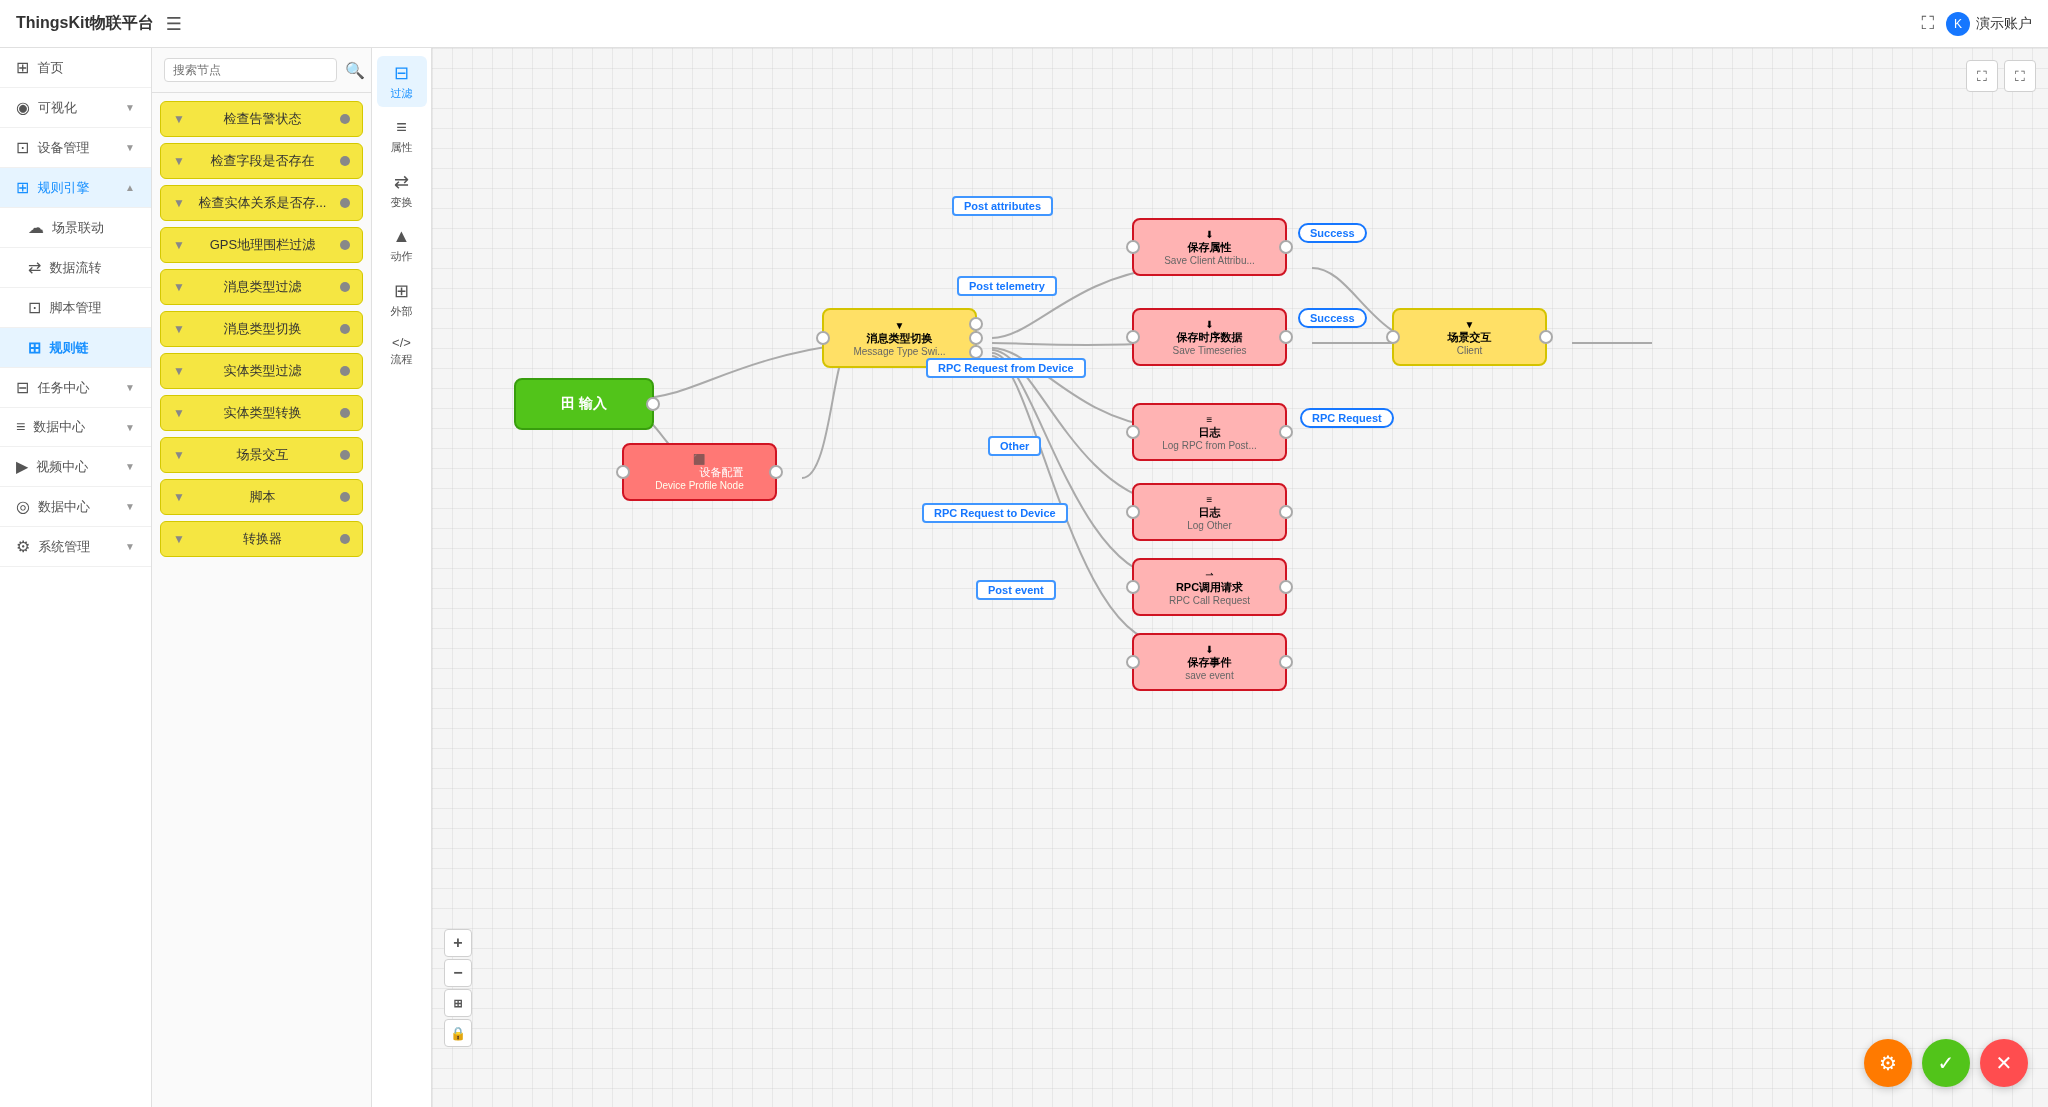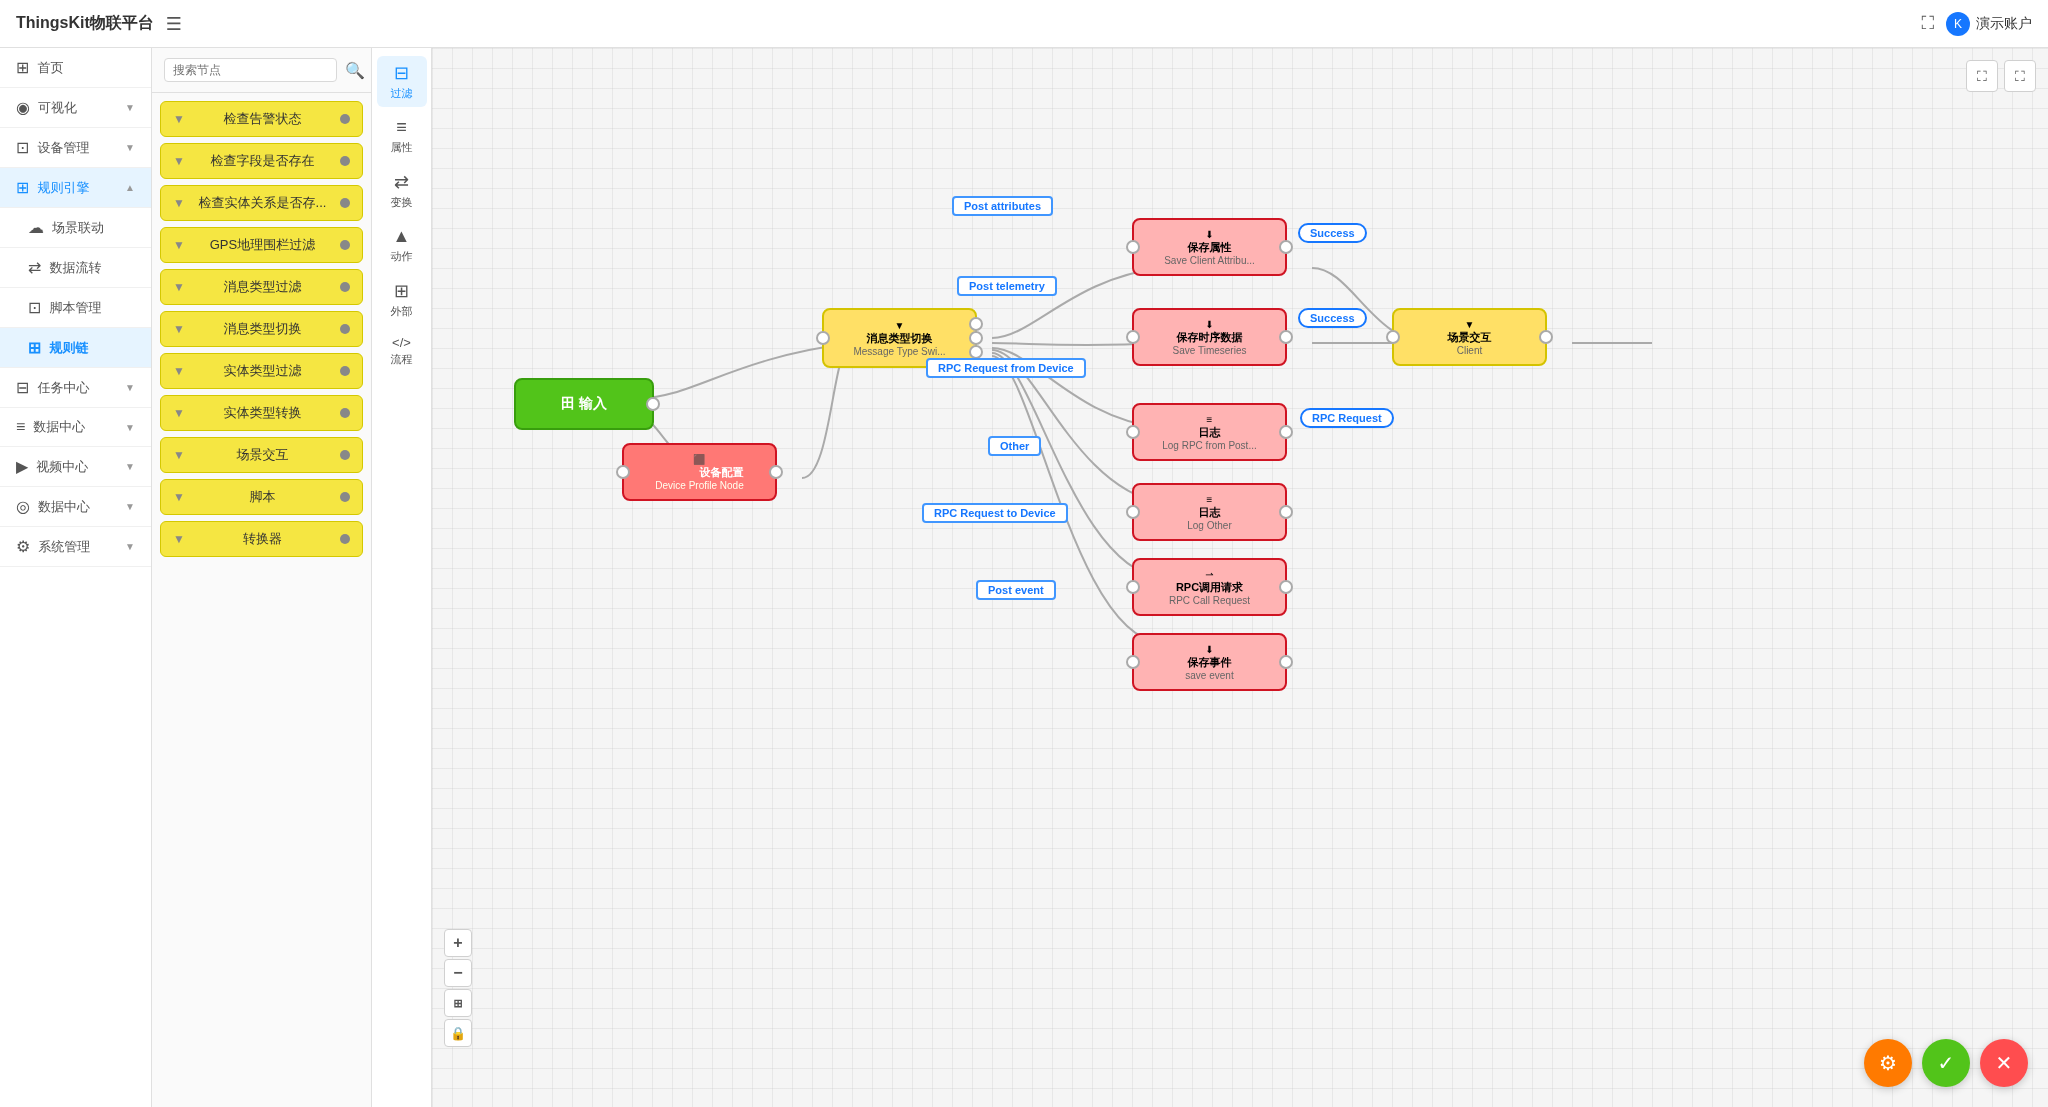--- a/index.html
+++ b/index.html
@@ -436,21 +436,21 @@
     </svg>
 
     <div style="position:absolute;left:82px;top:330px;background:#52c41a;border:2px solid #389e0d;border-radius:8px;width:140px;height:52px;display:flex;align-items:center;justify-content:center;color:#fff;font-size:14px;font-weight:bold;cursor:pointer;">
       <span>田 输入</span>
       <div style="position:absolute;right:-8px;top:50%;transform:translateY(-50%);width:14px;height:14px;background:#fff;border:2px solid #aaa;border-radius:50%;"></div>
     </div>
 
     <div style="position:absolute;left:190px;top:395px;background:#ff7875;border:2px solid #cf1322;border-radius:8px;width:155px;height:58px;display:flex;flex-direction:column;align-items:center;justify-content:center;color:#fff;font-size:11px;cursor:pointer;">
       <div style="position:absolute;left:-8px;top:50%;transform:translateY(-50%);width:14px;height:14px;background:#fff;border:2px solid #aaa;border-radius:50%;"></div>
       <span style="font-size:10px;color:#fff9;">⬛</span>
-      <span style="font-weight:bold;margin-left:44px;">设备配置</span>
+      <span style="font-weight:normal;margin-left:44px;">设备配置</span>
       <span style="font-size:10px;color:#ffe;">Device Profile Node</span>
       <div style="position:absolute;right:-8px;top:50%;transform:translateY(-50%);width:14px;height:14px;background:#fff;border:2px solid #aaa;border-radius:50%;"></div>
     </div>
 
     <div style="position:absolute;left:390px;top:260px;background:#ffe066;border:2px solid #d4c300;border-radius:8px;width:155px;height:60px;display:flex;flex-direction:column;align-items:center;justify-content:center;font-size:11px;cursor:pointer;">
       <div style="position:absolute;left:-8px;top:50%;transform:translateY(-50%);width:14px;height:14px;background:#fff;border:2px solid #aaa;border-radius:50%;"></div>
       <span style="font-size:10px;">▼</span>
       <span style="font-weight:bold;">消息类型切换</span>
       <span style="font-size:10px;color:#666;">Message Type Swi...</span>
       <div style="position:absolute;right:-8px;top:25%;transform:translateY(-50%);width:14px;height:14px;background:#fff;border:2px solid #aaa;border-radius:50%;"></div>

